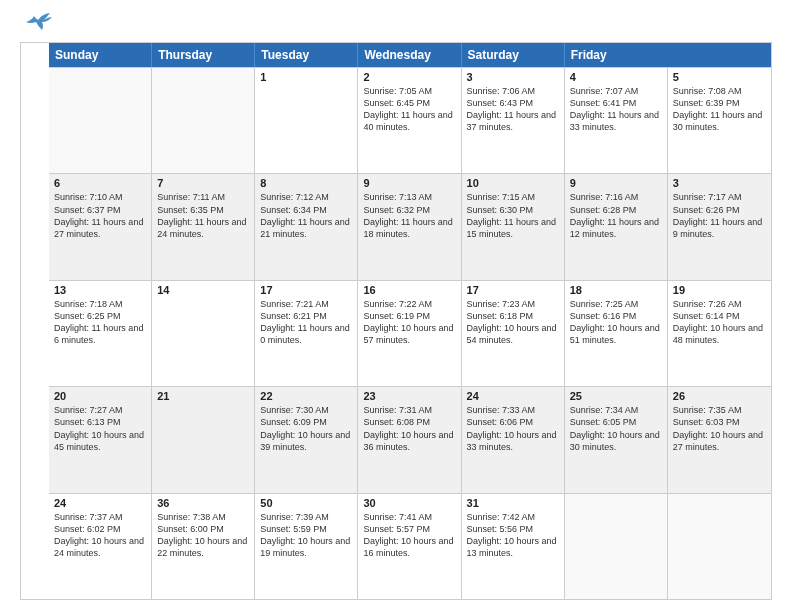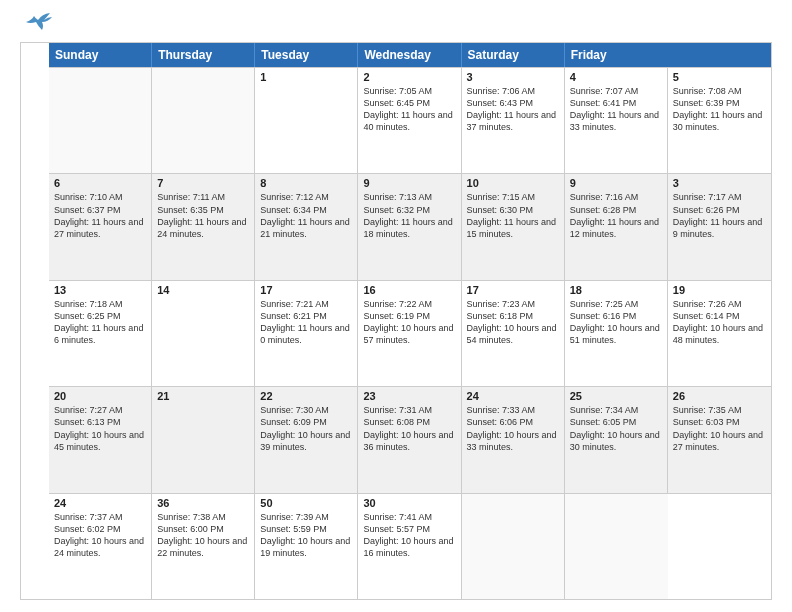--- a/index.html
+++ b/index.html
@@ -257,18 +257,22 @@
             <div class="cell-text">Sunrise: 7:38 AM<br>Sunset: 6:00 PM<br>Daylight: 10 hours and 22 minutes.</div>
           </div>
           <div class="cal-cell">
             <span class="day-num">50</span>
             <div class="cell-text">Sunrise: 7:39 AM<br>Sunset: 5:59 PM<br>Daylight: 10 hours and 19 minutes.</div>
           </div>
           <div class="cal-cell">
             <span class="day-num">30</span>
             <div class="cell-text">Sunrise: 7:41 AM<br>Sunset: 5:57 PM<br>Daylight: 10 hours and 16 minutes.</div>
           </div>
+          <div class="cal-cell">
+            <span class="day-num">31</span>
+            <div class="cell-text">Sunrise: 7:42 AM<br>Sunset: 5:56 PM<br>Daylight: 10 hours and 13 minutes.</div>
+          </div>
           <div class="cal-cell empty"></div>
           <div class="cal-cell empty"></div>
         </div>
       </div>
   </div>
 </div>
 
 </body></html>

